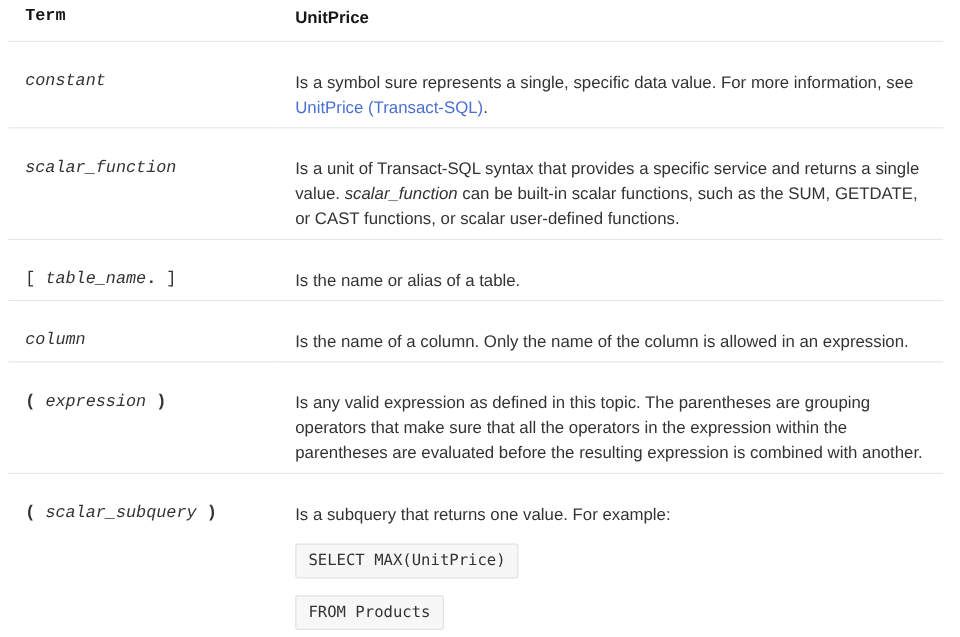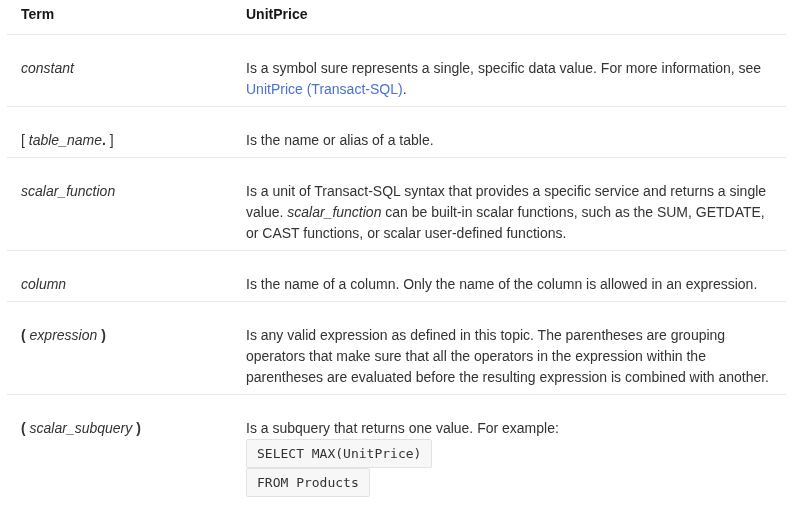--- a/index.html
+++ b/index.html
@@ -31,31 +31,31 @@
     padding: 4px 14px 9px 14px;
     font-size: 14px;
     line-height: 21px;
   }
   .def-table td {
     border-top: 1px solid var(--divider, #e7e7e7);
     vertical-align: top;
     padding: 23px 14px 6px 14px;
     line-height: 21px;
   }
-  .def-table th.term-col, .def-table td.term-cell { width: 197px; }
+  .def-table th.term-col, .def-table td.term-cell { width: 197px; font-family: Liberation Mono, monospace; }
   .italic { font-style: italic; }
   .bold { font-weight: 700; }
   .normal { font-style: normal; }
   a.link {
     color: var(--link, #4a70d4);
     text-decoration: none;
     cursor: pointer;
   }
   p.def-p { margin: 0; }
-  .code-wrap { margin-top: 0; }
+  .code-wrap { margin-top: 14px; }
   .code-wrap code {
     display: inline-block;
     background: var(--code-bg, #f7f7f7);
     border: 1px solid var(--code-border, #e2e2e2);
     border-radius: 2px;
     padding: 4px 10px;
     font-family: "DejaVu Sans Mono", "Liberation Mono", monospace;
     font-size: 13px;
     line-height: 19px;
     color: #333333;
@@ -73,29 +73,29 @@
       </tr>
     </thead>
     <tbody>
         <tr>
           <td class="term-cell"><span class="italic">constant</span></td>
           <td class="def-cell">
             <p class="def-p"><span class="normal">Is a symbol sure represents a single, specific data value. For more information, see </span><a href="#" class="link">UnitPrice (Transact-SQL)</a><span class="normal">.</span></p>
           </td>
         </tr>
         <tr>
+          <td class="term-cell"><span class="italic">scalar_function</span></td>
+          <td class="def-cell">
+            <p class="def-p"><span class="normal">Is a unit of Transact-SQL syntax that provides a specific service and returns a single value. </span><span class="italic">scalar_function</span><span class="normal"> can be built-in scalar functions, such as the SUM, GETDATE, or CAST functions, or scalar user-defined functions.</span></p>
+          </td>
+        </tr>
+        <tr>
           <td class="term-cell"><span class="normal">[ </span><span class="italic">table_name</span><span class="bold">.</span><span class="normal"> ]</span></td>
           <td class="def-cell">
             <p class="def-p"><span class="normal">Is the name or alias of a table.</span></p>
-          </td>
-        </tr>
-        <tr>
-          <td class="term-cell"><span class="italic">scalar_function</span></td>
-          <td class="def-cell">
-            <p class="def-p"><span class="normal">Is a unit of Transact-SQL syntax that provides a specific service and returns a single value. </span><span class="italic">scalar_function</span><span class="normal"> can be built-in scalar functions, such as the SUM, GETDATE, or CAST functions, or scalar user-defined functions.</span></p>
           </td>
         </tr>
         <tr>
           <td class="term-cell"><span class="italic">column</span></td>
           <td class="def-cell">
             <p class="def-p"><span class="normal">Is the name of a column. Only the name of the column is allowed in an expression.</span></p>
           </td>
         </tr>
         <tr>
           <td class="term-cell"><span class="bold">( </span><span class="italic">expression</span><span class="bold"> )</span></td>

